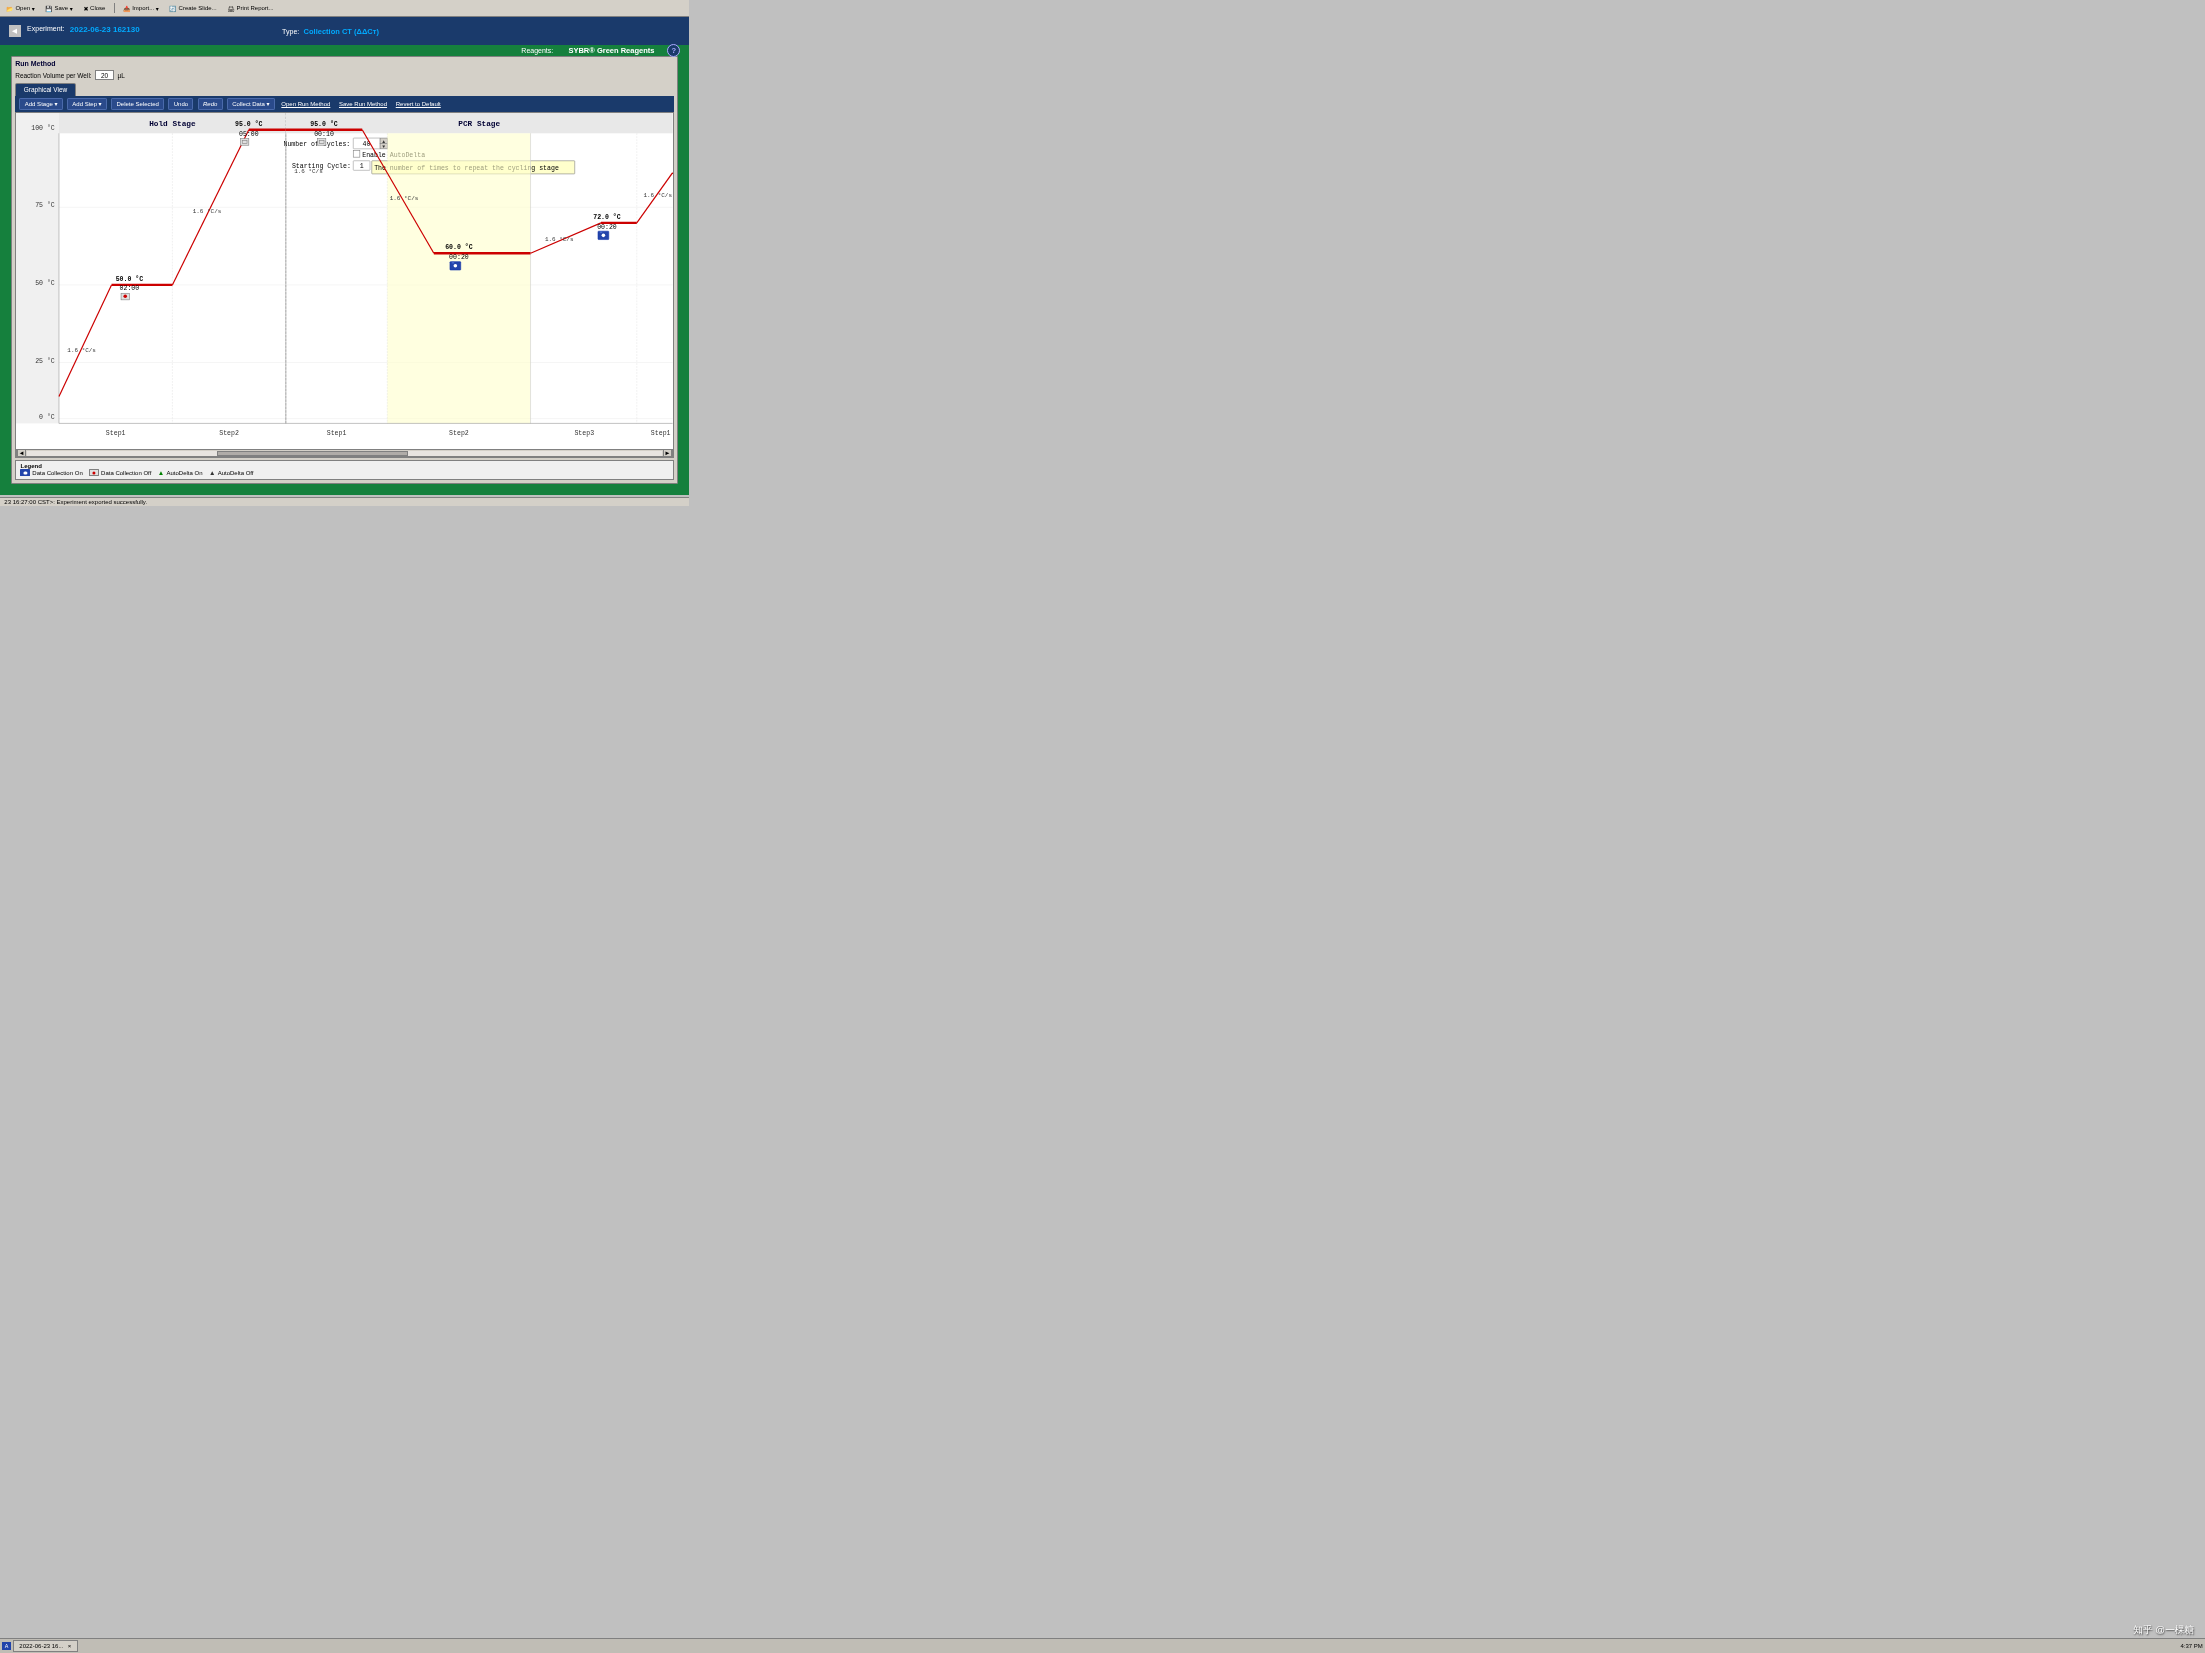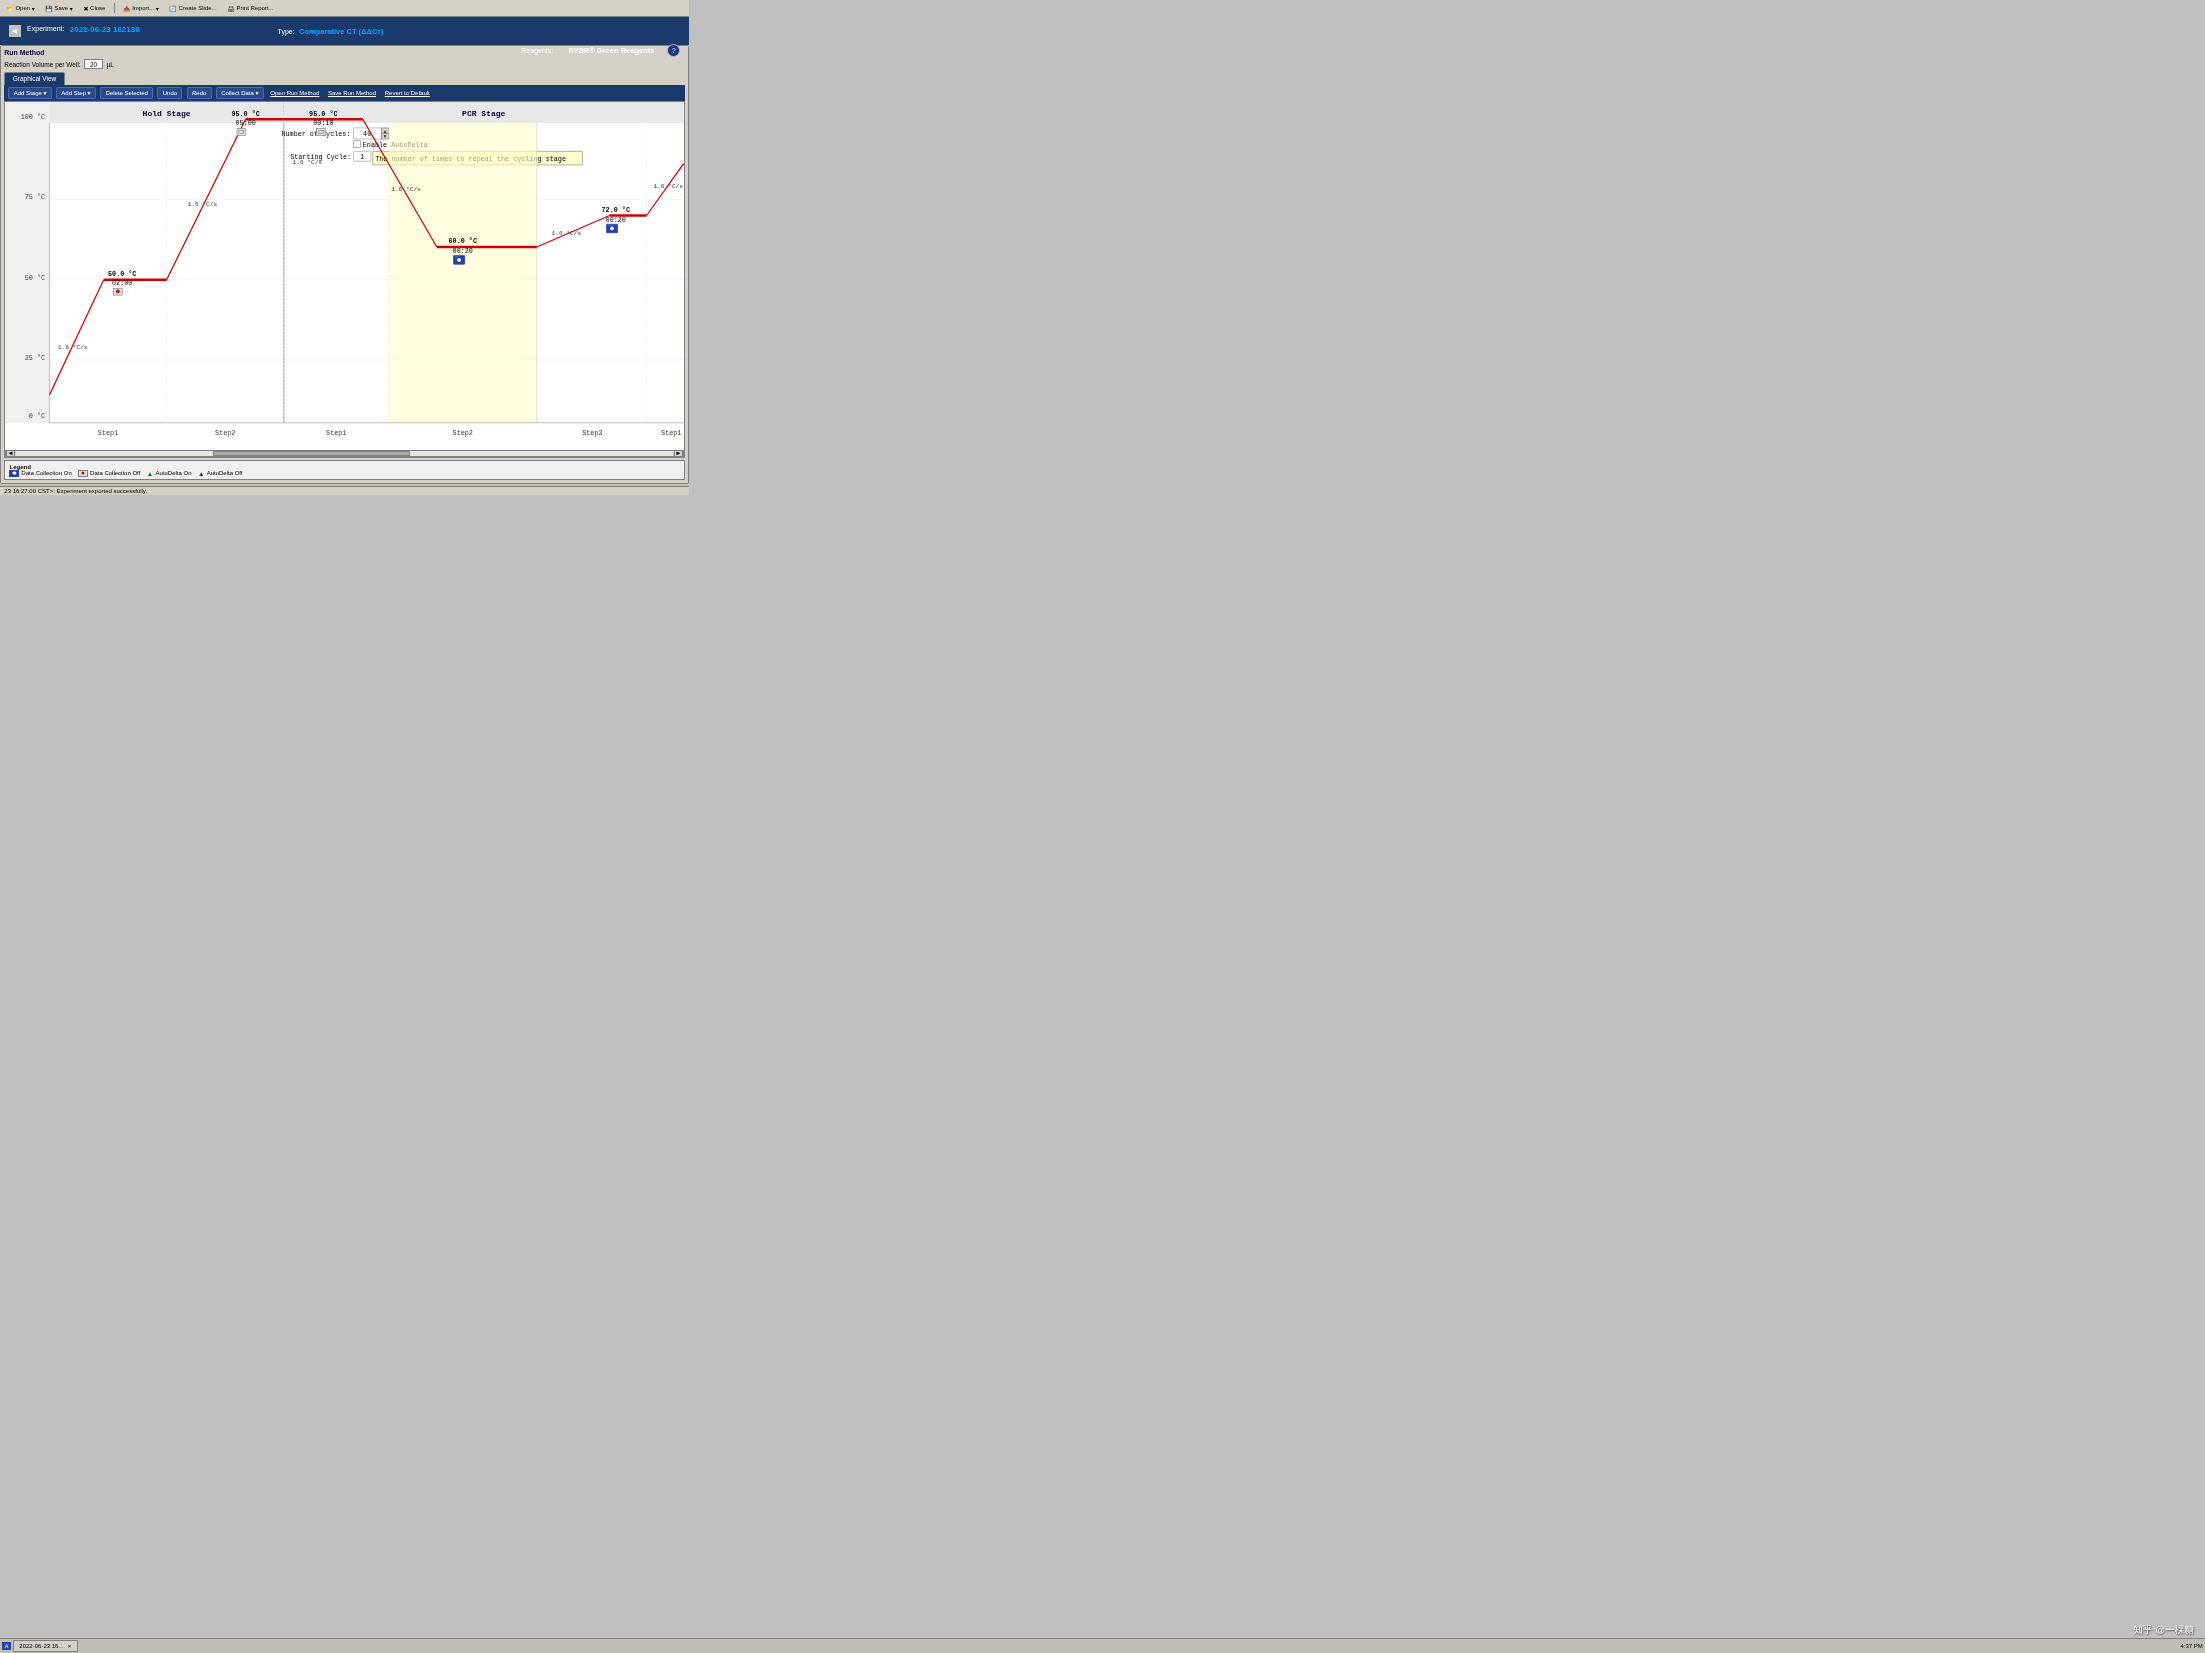--- a/index.html
+++ b/index.html
@@ -56,23 +56,23 @@
       border: 1.1px solid #aaaaff;
       border-radius: 50%;
       color: #aaaaff;
       display: flex; align-items: center; justify-content: center;
       font-weight: bold; font-size: 7.5px;
       cursor: pointer;
     }
 
     
     #main {
-      background: #ffffff;
+      background: #15803d;
       margin: 0;
-      padding: 0;
+      padding: 11px;
     }
 
     
     #run-method {
       background: #d4d0c8;
       border: 1.1px solid #808080;
       border-radius: 1.1px;
       padding: 3.2px;
     }
     #run-method-title {
@@ -287,21 +287,21 @@
 </div>
 
 <div id="header">
   <div style="display:flex; align-items:flex-start; gap:2.2px;">
     <div style="background:#c0c0c0; width:12px; height:12px; display:flex; align-items:center; justify-content:center; margin-right:4.3px; cursor:pointer;">◀</div>
     <span class="experiment-label">Experiment:</span>
     <span class="experiment-value">2022-06-23 162130</span>
   </div>
   <div style="display:flex; align-items:center; gap:2.2px;">
     <span class="type-label">Type:</span>
-    <span class="type-value">Comparative CT (ΔΔCт)</span>
+    <span class="type-value">Collection CT (ΔΔCт)</span>
   </div>
   <div style="display:flex; align-items:center; gap:13px;margin-top:39px;">
     <span class="reagents-label">Reagents:</span>
     <span class="reagents-value">SYBR® Green Reagents</span>
     <div class="help-btn">?</div>
   </div>
 </div>
 
 <div id="main">
   <div id="run-method">

